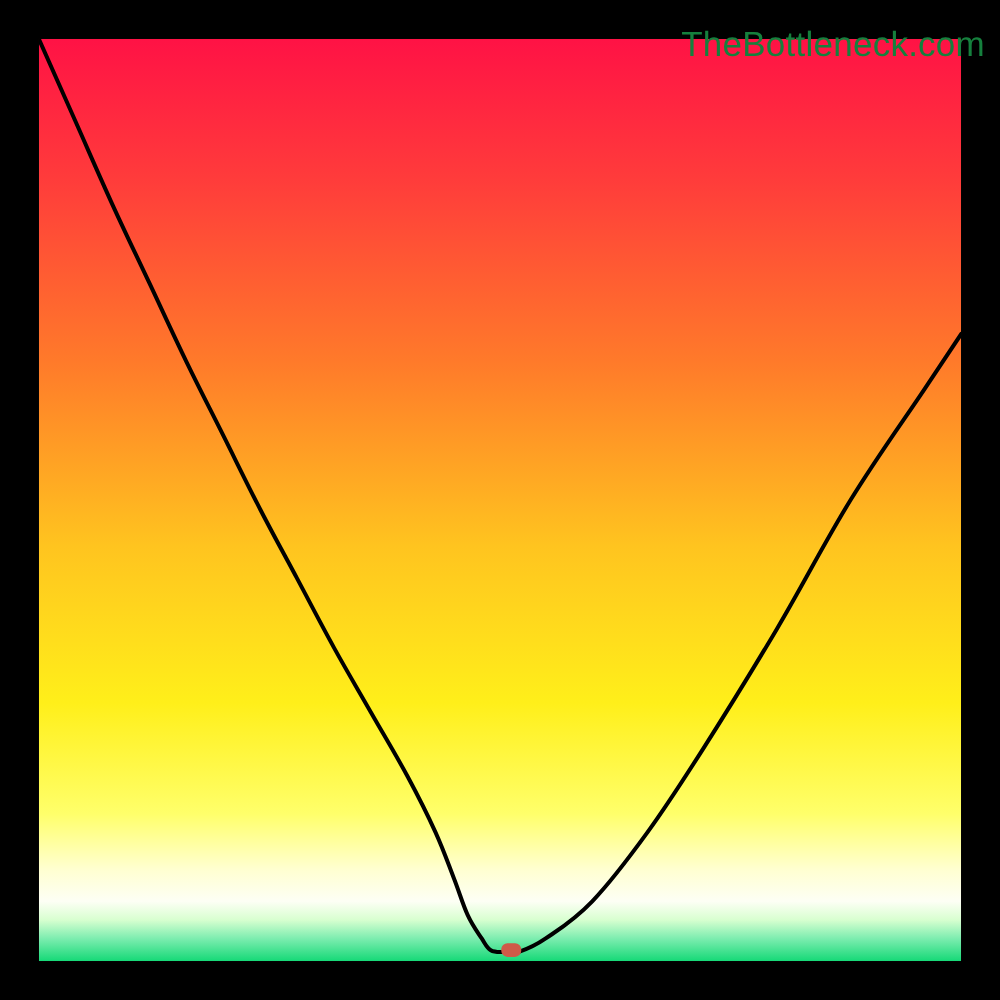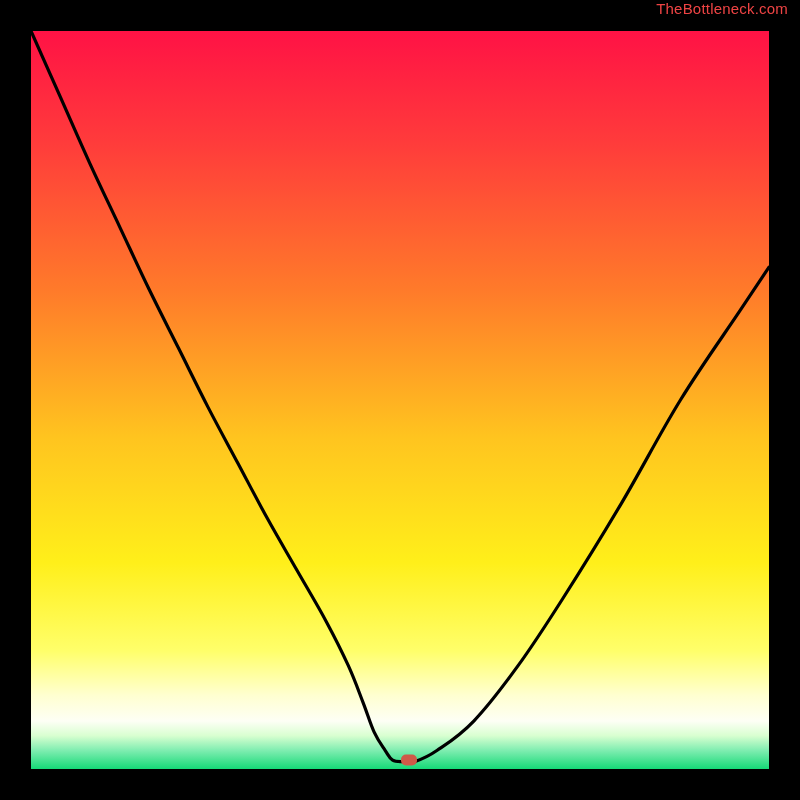--- a/index.html
+++ b/index.html
@@ -14,24 +14,24 @@
   .frame {
     position: absolute;
     left: 0;
     top: 0;
     width: 800px;
     height: 800px;
     background: #000;
   }
   .watermark {
     position: absolute;
-    top: 0;
+    top: 20px;
     right: 12px;
-    color: #ef4444;
-    font-size: 15px;
+    color: #15803d;
+    font-size: 28px;
     font-weight: 500;
     letter-spacing: 0.2px;
     z-index: 10;
   }
   .plot {
     position: absolute;
     left: 31px;
     top: 31px;
     width: 738px;
     height: 738px;

